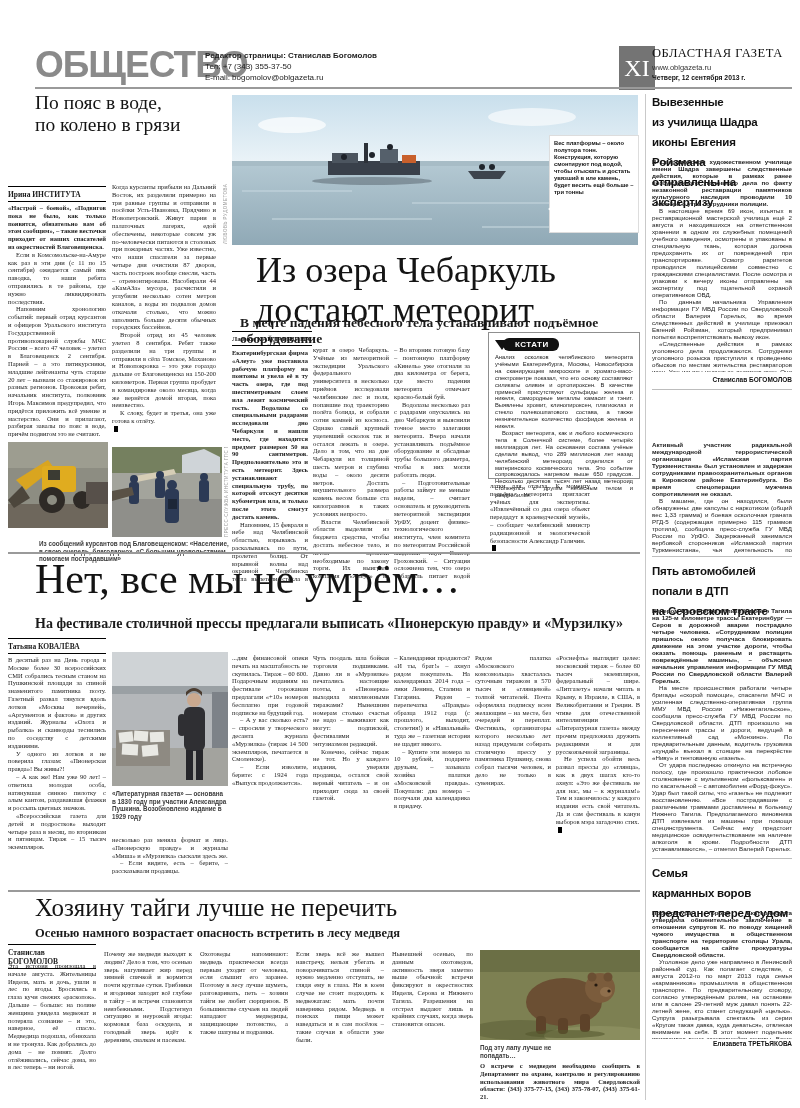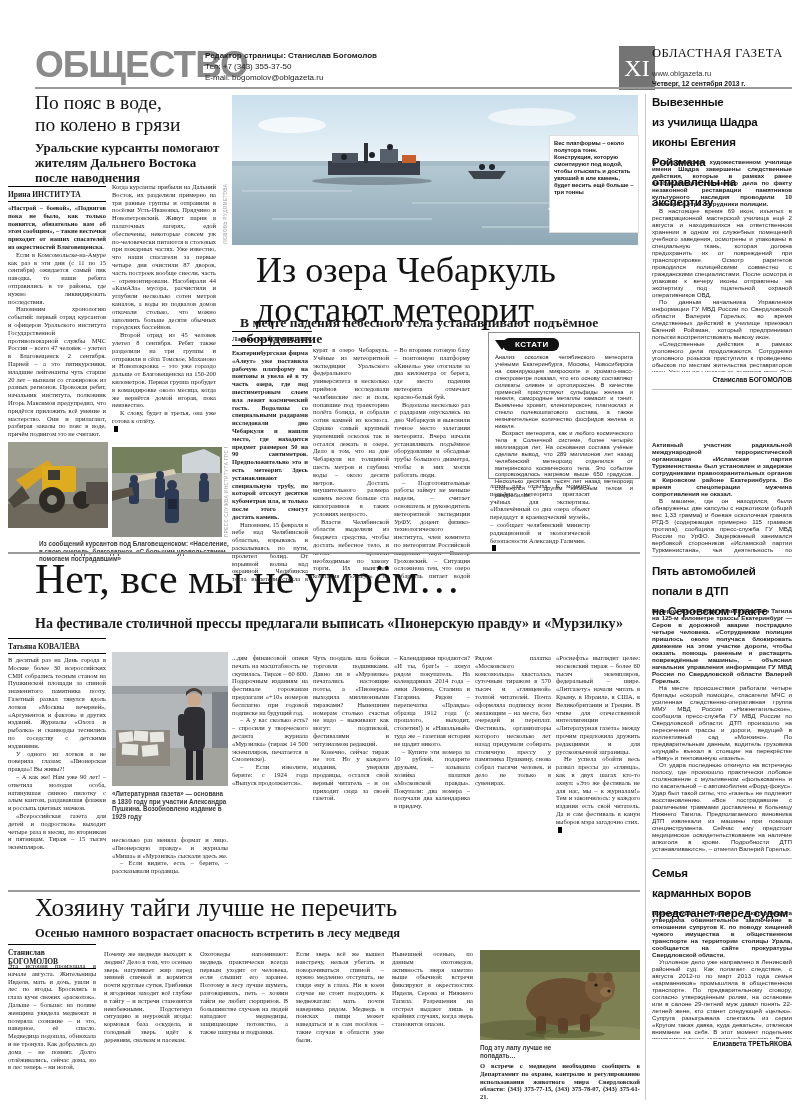--- a/index.html
+++ b/index.html
@@ -7,21 +7,21 @@
         font-family:"Liberation Serif",serif;color:#1c1c1c;}
   .abs{position:absolute;}
   .ser{font-family:"Liberation Serif",serif;}
   
   .section-title{font-family:"Liberation Sans",sans-serif;font-weight:bold;font-size:37px;
                  color:#8a8a8a;letter-spacing:-1px;}
   .ed-info{font-family:"Liberation Sans",sans-serif;font-size:8px;line-height:11px;color:#222;}
   .page-num{background:#747474;color:#fff;font-family:"Liberation Serif",serif;
             font-size:24px;text-align:center;line-height:44px;}
   .paper-name{font-size:12.5px;letter-spacing:.5px;color:#111;}
-  .paper-site{font-family:"Liberation Sans",sans-serif;font-size:7.5px;color:#333;margin-top:8px;}
+  .paper-site{font-family:"Liberation Sans",sans-serif;font-size:7.5px;color:#333;margin-top:2px;}
   .paper-date{font-family:"Liberation Sans",sans-serif;font-size:6.8px;font-weight:bold;color:#111;margin-top:2px;}
   .rule{background:#9a9a9a;}
   .sb-rule{background:#bdbdbd;}
   
   .hl{font-weight:400;color:#141414;white-space:pre-line;}
   .subt{font-weight:bold;color:#1a1a1a;}
   .byline{font-weight:bold;font-size:7.5px;border-top:1px solid #000;border-bottom:1px solid #000;
           padding:2.5px 0 2px 0;}
   
   .body-col{font-size:6.5px;line-height:7.8px;text-align:justify;overflow:hidden;}
@@ -78,21 +78,20 @@
   <div class="abs" style="left:652px;top:46px;width:140px;">
     <div class="paper-name ser">ОБЛАСТНАЯ ГАЗЕТА</div>
     <div class="paper-site">www.oblgazeta.ru</div>
     <div class="paper-date">Четверг, 12 сентября 2013 г.</div>
   </div>
   <div class="abs rule" style="left:35px;top:87px;width:757px;height:2px;"></div>
   <div class="abs vline" style="left:645px;top:94px;width:1px;height:1006px;"></div>
 
   <div class="abs hl ser" style="left:35px;top:92px;width:195px;font-size:19.5px;line-height:22px;">По пояс в воде,
 по колено в грязи</div>
-  <div class="abs subt ser" style="left:35px;top:140px;width:190px;font-size:13px;line-height:15px;">Уральские курсанты помогают жителям Дальнего Востока после наводнения</div>
   <div class="abs byline ser" style="left:8px;top:186px;width:98px;">Ирина ИНСТИТУТА</div>
   <div class="abs body-col ser" style="left:8px;top:204px;width:98px;height:234px;">
     <p class="noind lead">«Настрой – боевой», «Подвигов пока не было, как только появятся, обязательно вам об этом сообщим», – такие весточки приходят от наших спасателей из окрестностей Благовещенска.</p>
     <p>Если в Комсомольске-на-Амуре как раз в эти дни (с 11 по 15 сентября) ожидается самый пик паводка, то наши ребята отправились в те районы, где нужно ликвидировать последствия.</p>
     <p>Напомним хронологию событий: первый отряд курсантов и офицеров Уральского института Государственной противопожарной службы МЧС России – всего 47 человек – улетел в Благовещенск 2 сентября. Парней – а это пятикурсники, младшие лейтенанты чуть старше 20 лет – вызвали со стажировок из разных регионов. Провожая ребят, начальник института, полковник Игорь Максимов предупредил, что придётся приложить всё умение и мастерство. Они и прилагают, разбирая завалы по пояс в воде, причём подвигом это не считают.</p>
   </div>
   <div class="abs body-col ser" style="left:112px;top:183px;width:104px;height:258px;">
     <p class="noind">Когда курсанты прибыли на Дальний Восток, их разделили примерно на три равные группы и отправили в посёлки Усть-Ивановка, Прядчино и Новопетровский. Живут парни в палаточных лагерях, едой обеспечены, некоторые совсем уж по-человечески питаются в столовых при пожарных частях. Уже известно, что наши спасатели за первые четыре дня очистили 87 дворов, часть построек вообще снесли, часть – отремонтировали. Насобирали 44 «КамАЗа» мусора, расчистили и углубили несколько сотен метров каналов, а воды из подвалов домов откачали столько, что можно заполнить больше десяти обычных городских бассейнов.</p>
     <p>Второй отряд из 45 человек улетел 8 сентября. Ребят также разделили на три группы и отправили в сёла Томское, Маханово и Новопокровка – это уже гораздо дальше от Благовещенска на 150-200 километров. Первая группа пробудет в командировке около месяца, когда же вернётся домой вторая, пока неизвестно.</p>
     <p>К слову, будет и третья, она уже готова к отлёту.</p><span class="endmark"></span>

